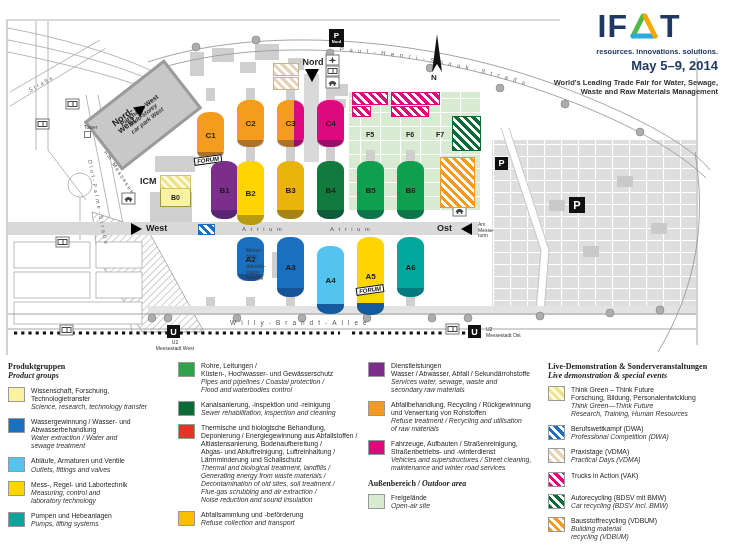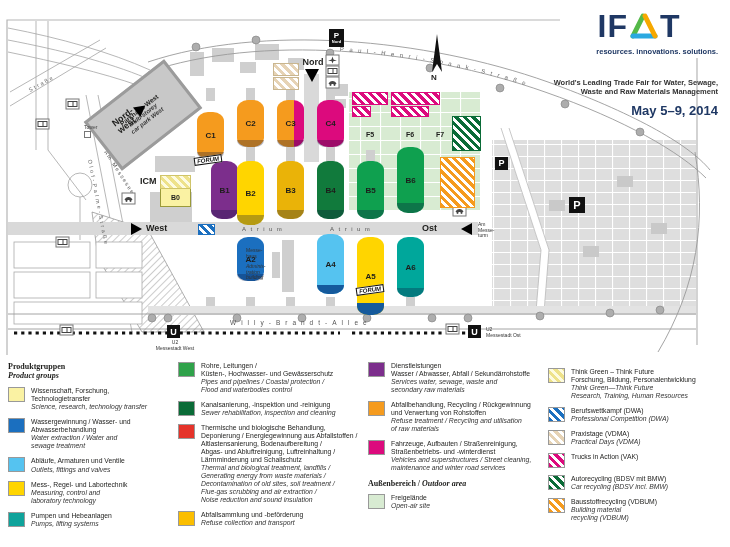--- a/index.html
+++ b/index.html
@@ -47,21 +47,21 @@
         border:3px solid #9b9b9b;transform:rotate(-38deg);display:flex;flex-direction:column;
         align-items:center;justify-content:center;text-align:center;line-height:1.1;}
   .parkhaus .d{font-weight:bold;font-size:6.5px;}
   .parkhaus .e{font-weight:bold;font-style:italic;font-size:6px;color:#333;}
   .nw{position:absolute;left:112px;top:108px;transform:rotate(-38deg);display:flex;align-items:center;gap:2px;}
   .nw .t{font-weight:bold;font-size:9px;line-height:.95;}
   
   .logo-row{position:absolute;left:560px;top:10px;width:158px;display:flex;align-items:center;justify-content:center;}
   .logo-txt{font-weight:bold;font-size:32px;letter-spacing:1px;color:#1F3864;line-height:1;}
   .tagline{position:absolute;left:560px;top:47px;width:158px;text-align:right;font-weight:bold;font-size:7.5px;color:#1F3864;}
-  .dates{position:absolute;left:560px;top:58px;width:158px;text-align:right;font-weight:bold;font-size:13px;color:#1F3864;margin-top:45px;}
+  .dates{position:absolute;left:560px;top:58px;width:158px;text-align:right;font-weight:bold;font-size:13px;color:#1F3864;}
   .subtitle{position:absolute;left:520px;top:78px;width:198px;text-align:right;font-weight:bold;font-size:7.5px;color:#333;line-height:1.25;}
   
   .legend{position:absolute;top:362px;left:0;width:730px;}
   .col{position:absolute;top:0;}
   .lh{font-weight:bold;font-size:8px;line-height:1.15;font-family:Liberation Serif, serif;}
   .lh .it{font-style:italic;}
   .li{display:flex;gap:6px;margin-bottom:7px;align-items:flex-start;}
   .sw{width:15px;height:13px;border:1px solid #999;flex:0 0 15px;}
   .txt{font-size:6.8px;line-height:1.18;color:#1d1d1b;}
   .txt .en{font-style:italic;color:#333;display:block;}
@@ -319,28 +319,31 @@
     </div>
   <div class="hall hall-red" style="left:277px;top:161px;height:58px">
       <span>B3</span>
     </div>
   <div class="hall hall-dgreen" style="left:317px;top:161px;height:58px">
       <span>B4</span>
     </div>
   <div class="hall hall-green" style="left:357px;top:161px;height:58px">
       <span>B5</span>
     </div>
-  <div class="hall hall-green" style="left:397px;top:147px;height:66px">
+  <div class="hall hall-green" style="left:397px;top:161px;height:58px">
       <span>B6</span>
     </div>
 
   <div class="hall hall-blue" style="left:237px;top:237px;height:44px">
       <span>A2</span>
     </div>
-  <div class="hall hall-lblue" style="left:317px;top:234px;height:60px">
+  <div class="hall hall-blue" style="left:277px;top:237px;height:60px">
+      <span>A3</span>
+    </div>
+  <div class="hall hall-lblue" style="left:317px;top:246px;height:68px">
       <span>A4</span>
     </div>
   <div class="hall hall-yellow arow" style="left:357px;top:237px;height:78px">
       <span>A5</span>
     </div>
   <div class="hall hall-teal" style="left:397px;top:237px;height:60px">
       <span>A6</span>
     </div>
 
   <div class="flatbox" style="left:160px;top:188px;width:29px;height:17px">
@@ -361,21 +364,21 @@
   <div class="hz h-vak" style="left:391px;top:106px;width:36px;height:9px"></div>
   <div class="hz h-bdsv" style="left:452px;top:116px;width:27px;height:33px"></div>
   <div class="hz h-vdbum" style="left:440px;top:157px;width:33px;height:49px"></div>
 
   <div class="ent" style="left:299px;top:57px;width:28px;text-align:center"><span>Nord</span></div>
   <div class="abs tri-down" style="left:305px;top:69px"></div>
 
   <div class="abs tri-right" style="left:131px;top:223px"></div>
   <div class="ent" style="left:146px;top:223px"><span>West</span></div>
 
-  <div class="ent" style="left:422px;top:223px"><span>Ost</span></div>
+  <div class="ent" style="left:437px;top:223px"><span>Ost</span></div>
   <div class="abs tri-left" style="left:461px;top:223px"></div>
   <div class="tiny pre" style="left:478px;top:222px"><span class="pre">Am
 Messe-
 turm</span></div>
 
   <div class="forum" style="left:194px;top:156px"><span>FORUM</span></div>
   <div class="forum" style="left:356px;top:286px"><span>FORUM</span></div>
 
   <div class="ent" style="left:140px;top:176px;font-size:9px"><span>ICM</span></div>
   <div class="mh pre" style="left:246px;top:248px"><span class="pre">Messe-
@@ -547,20 +550,22 @@
           <span class="sw c-openair"></span>
         <span class="txt">
             <span class="de pre">Freigelände</span>
             <span class="en pre">Open-air site</span>
           </span>
         </div>
     </div>
 
     <div class="col" style="left:548px;width:180px">
       <div class="lh" style="margin-bottom:6px">
+        <div>Live-Demonstration &amp; Sonderveranstaltungen</div>
+        <div class="it">Live demonstration &amp; special events</div>
       </div>
       <div class="li">
           <span class="sw h-think"></span>
         <span class="txt">
             <span class="de pre">Think Green – Think Future
 Forschung, Bildung, Personalentwicklung</span>
             <span class="en pre">Think Green—Think Future
 Research, Training, Human Resources</span>
           </span>
         </div>

